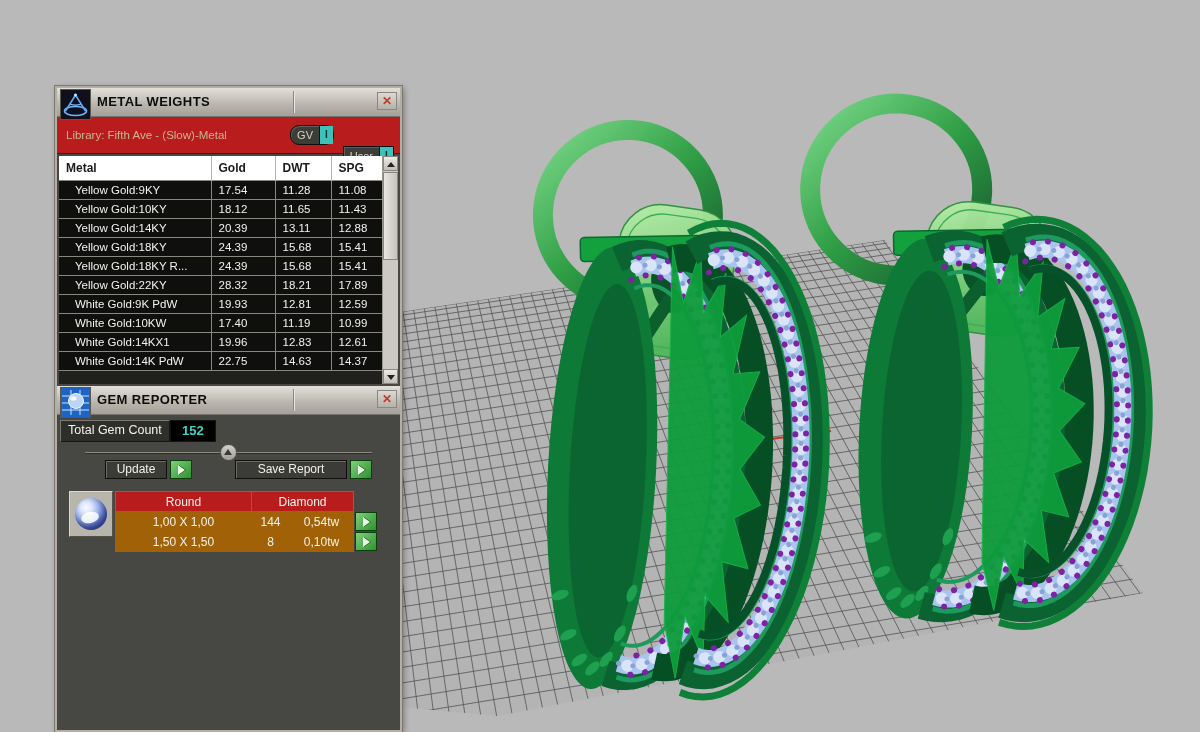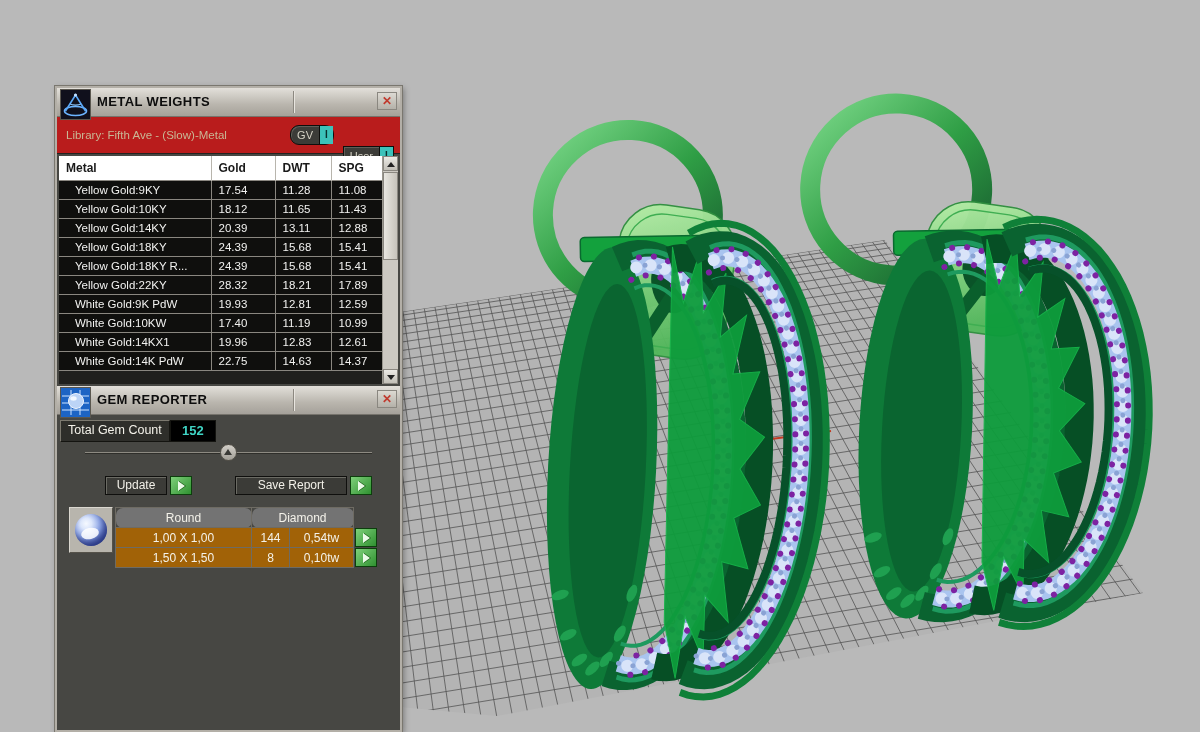--- a/index.html
+++ b/index.html
@@ -70,42 +70,42 @@
     font-size:13px;font-weight:bold;text-align:center;padding:2px 4px 3px 4px;min-width:36px;white-space:nowrap;}
 
   .divider-row{position:relative;height:14px;margin-top:4px;}
   .divider-line{position:absolute;left:28px;right:28px;top:6px;height:1px;background:#8d8a82;
     box-shadow:0 1px 0 #2e2e2a;}
   .divider-handle{position:absolute;left:163px;top:-2px;width:17px;height:17px;border-radius:50%;
     background:linear-gradient(#d2cfc8,#a29f97);border:1px solid #55524a;box-sizing:border-box;}
   .divider-handle .tri{position:absolute;left:3px;top:4px;width:0;height:0;
     border-left:4.5px solid transparent;border-right:4.5px solid transparent;border-bottom:6px solid #3a3a36;}
 
-  .buttons-row{display:flex;align-items:center;margin:16px 0 0 48px;gap:3px;}
+  .buttons-row{display:flex;align-items:center;margin:0 0 0 48px;gap:3px;}
   .cmd-btn{background:#3b3b37;color:#f2f0e8;font-size:12px;border:1px solid #0f0f0d;
     box-shadow:inset 1px 1px 0 #6b6b64;padding:1px 10px 2px 10px;height:19px;box-sizing:border-box;white-space:nowrap;}
   #update-btn{width:62px;} #save-btn{width:112px;margin-left:40px;}
   .go-btn{width:22px;height:19px;background:linear-gradient(135deg,#7ed07a,#2f9130);
     border:1px solid #0c3f0c;box-sizing:border-box;position:relative;}
   .go-btn .tri{position:absolute;left:7px;top:4px;width:0;height:0;
     border-top:5px solid transparent;border-bottom:5px solid transparent;border-left:7px solid #eafbe8;
     filter:drop-shadow(1px 0 0 #14540f);}
 
   .gem-table-row{display:flex;margin:12px 0 0 12px;align-items:flex-start;}
   .gem-icon-tile{width:44px;height:46px;background:#b8b5ad;border:1px solid;
     border-color:#dad7cf #55524a #55524a #dad7cf;box-sizing:border-box;position:relative;margin-right:2px;}
   .gem-ball{position:absolute;left:5px;top:6px;width:32px;height:32px;border-radius:50%;
     background:radial-gradient(circle at 35% 30%,#f6f9ff 0%,#dde7fb 18%,#90a8e8 45%,#4a5fb8 72%,#2b3a88 100%);
     box-shadow:inset -3px -5px 6px rgba(20,30,90,.5);}
   .gem-ball:after{content:"";position:absolute;left:6px;top:14px;width:18px;height:11px;border-radius:50%;
     background:rgba(255,255,255,.85);transform:rotate(-12deg);}
   table.gems{border-collapse:collapse;table-layout:fixed;}
   table.gems td,table.gems th{border:1px solid #6e6b63;color:#f4f2ea;font-size:12px;
     font-weight:normal;text-align:center;height:20px;padding:0 2px;box-sizing:border-box;white-space:nowrap;}
-  table.gems th{background:#737373;border-radius:7px;}
+  table.gems th{background:#b91c1c;}
   table.gems td{background:#a16207;}
   td.gocell{background:transparent !important;border:none !important;padding:0 0 0 1px !important;}
   .gw-size{width:136px}.gw-count{width:38px}.gw-weight{width:64px}.gw-go{width:24px}
 </style>
 </head>
 <body>
 
 <div id="stage" style="--accent-teal: #3fd4c4; --vp-bg: #b9b9b9;">
 
   <svg id="scene" width="1200" height="732">

